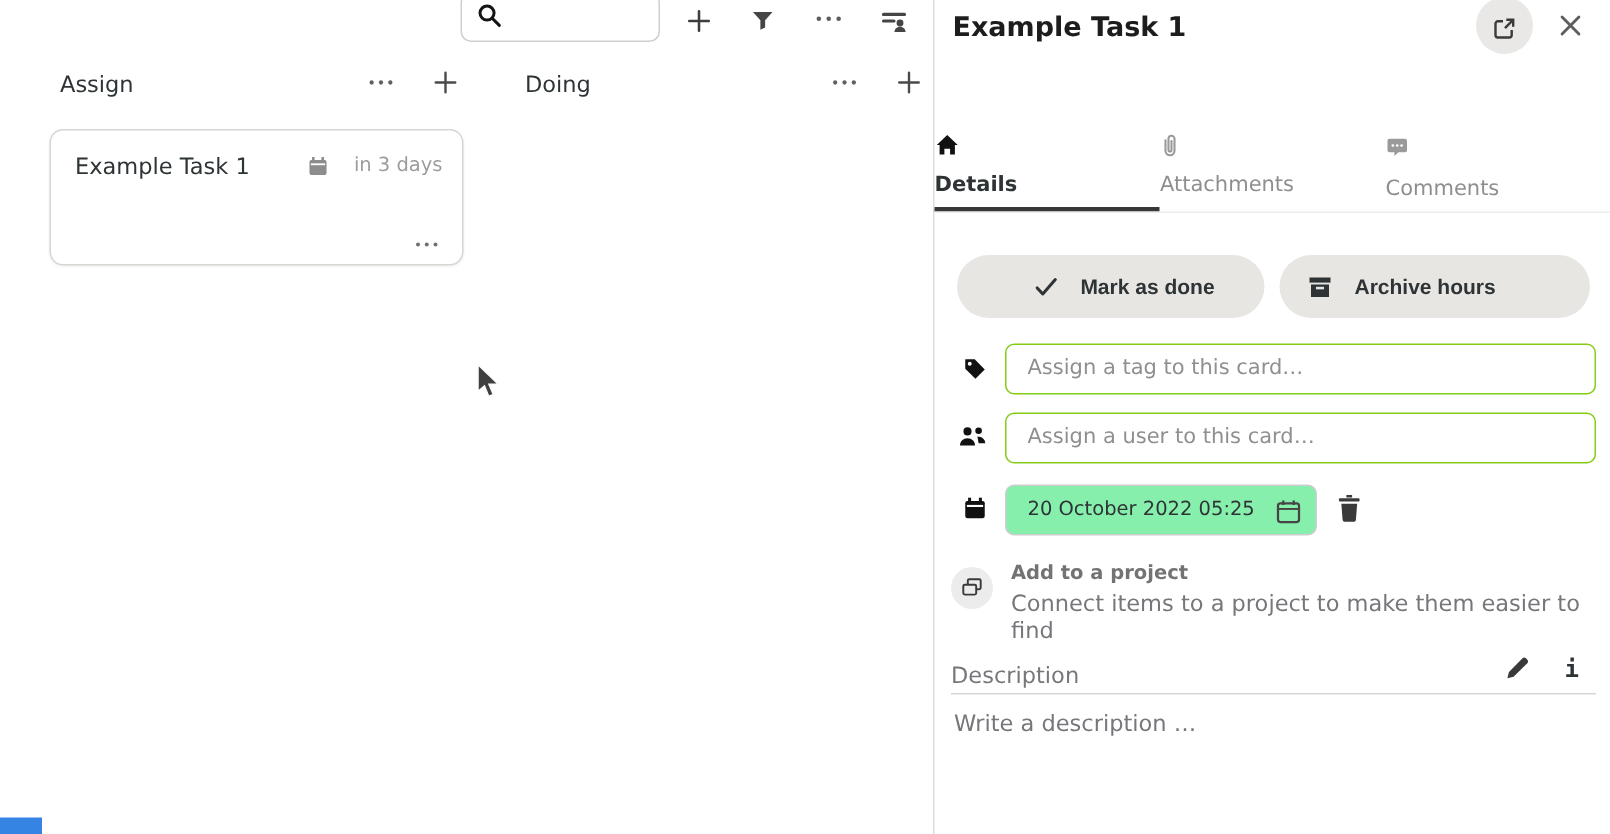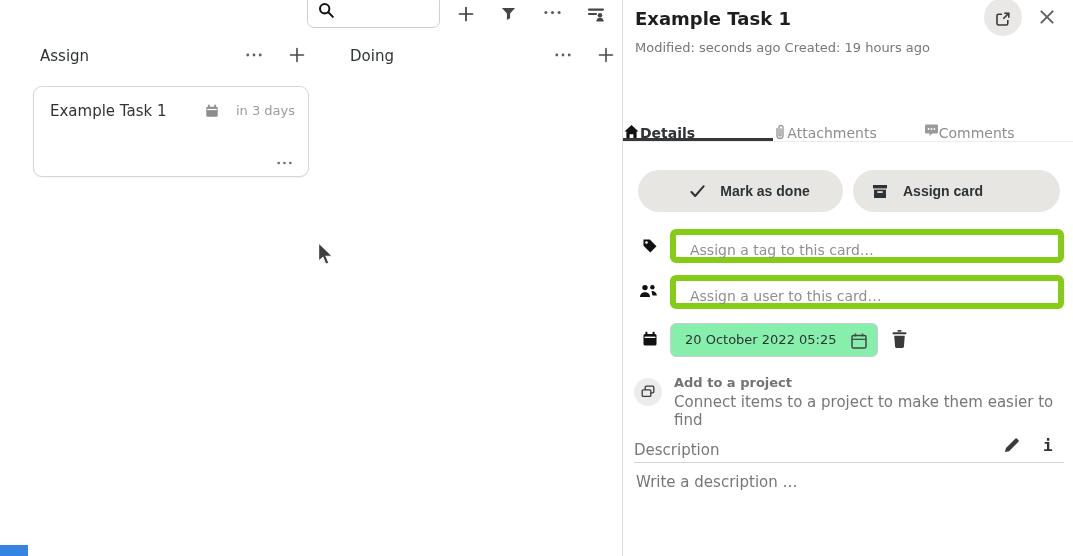--- a/index.html
+++ b/index.html
@@ -27,30 +27,30 @@
     font-size:13px; color:#9c9c9c; }
 
   
   #panel { left:622px; top:0; width:451px; height:556px; background:#fff;
     border-left:1px solid #dcdcdc; }
   .panel-title { left:12px; top:8px; font-size:18px; font-weight:bold; color:#1d1d1d; }
   .panel-meta { left:12px; top:40px; font-size:13px; color:#77767b; }
   .popout { left:361px; top:-2px; width:38px; height:38px; border-radius:50%;
     background:#e9e8e6; border:0; cursor:pointer; display:flex; align-items:center; justify-content:center; }
   .tabs { left:0; top:86px; width:451px; height:55px; display:flex; }
-  .tab { width:150.33px; display:flex; flex-direction:row; align-items:flex-end; cursor:pointer; position:relative; }
+  .tab { width:150.33px; display:flex; flex-direction:column; align-items:flex-start; cursor:pointer; position:relative; }
   .tab .tab-ic { margin-top:3px; height:17px; }
   .tab .tab-label { margin-top:9px; font-size:14px; color:#8e8e8e; }
   .tab.active .tab-label { color:#2e3436; font-weight:bold; }
   .tab.active .underline { position:absolute; left:0; bottom:0; width:100%; height:3px; background:#373737; }
   .tabs-hairline { left:0; top:141px; width:451px; height:1px; background:#ececec; }
   .pill { position:absolute; top:170px; height:42px; border-radius:21px; background:#e8e6e3; border:0;
     display:flex; align-items:center; padding-left:19px; gap:15px; cursor:pointer; }
   .pill span { font-size:14px; font-weight:bold; color:#2e3436; }
-  .entry { position:absolute; left:47px; width:394px; height:34px; border:6px solid #84cc16; border-radius:6px; background:#fff; }
+  .entry { position:absolute; left:47px; width:394px; height:34px; border:1px solid #84cc16; border-radius:6px; background:#fff; }
   .entry input { position:absolute; left:14px; top:7px; width:360px; border:0; outline:0; background:transparent;
     font:14px "DejaVu Sans", sans-serif; color:#2e3436; }
   .entry input::placeholder, .search-entry input::placeholder { color:#8f8f8f; opacity:1; }
   .date-field { left:47px; top:323px; width:208px; height:34px; border:1px solid #cdcdcd; border-radius:6px; background:#86efac; cursor:pointer; }
   .date-text { position:absolute; left:14px; top:8px; font-size:13px; color:#2e3436; }
   .proj-circle { left:11px; top:378px; width:28px; height:28px; border-radius:50%; background:#ececec;
     display:flex; align-items:center; justify-content:center; }
   .proj-title { left:51px; top:375px; font-size:13px; font-weight:700; color:#737373; }
   .proj-sub { left:51px; top:393px; font-size:15px; color:#77767b; }
   .desc-label { left:11px; top:441px; font-size:15px; color:#77767b; }
@@ -153,21 +153,20 @@
     <svg width="18" height="26" viewBox="0 0 17 24">
         <path d="M1.5 1.5v17.2l4.1-3.5 2.7 6.6 3-1.3-2.7-6.4h6z" fill="#3f3f3f" stroke="#fdfdfd" stroke-width="1.1"></path>
       </svg>
   </div>
 
   <div class="abs accent-fragment"></div>
 
   <div class="abs" id="panel">
 
     <div class="abs panel-title">Example Task 1</div>
-    <div class="abs panel-meta">Modified: seconds ago Created: 19 hours ago</div>
 
     <button class="abs popout">
       <span style="margin-top:4px;">
         <svg width="16" height="16" viewBox="0 0 16 16">
           <path d="M7 3.2H3.6A1.6 1.6 0 0 0 2 4.8v7.6A1.6 1.6 0 0 0 3.6 14h7.6a1.6 1.6 0 0 0 1.6-1.6V9" fill="none" stroke="#3a3a3a" stroke-width="1.6"></path>
           <path d="M9.2 2.2h4.6v4.6" fill="none" stroke="#3a3a3a" stroke-width="1.6"></path>
           <path d="M13.6 2.4 8.3 7.7" stroke="#3a3a3a" stroke-width="1.6"></path>
         </svg>
       </span>
     </button>
@@ -218,21 +217,21 @@
       <span>Mark as done</span>
     </button>
     <button class="abs pill" style="left:230px; width:207px;">
       <span style="display:flex;">
         <svg width="16" height="15" viewBox="0 0 16 15">
             <rect x="1" y="1" width="14" height="3.4" fill="#2e3436"></rect>
             <path d="M2 5.6h12V14H2z" fill="#2e3436"></path>
             <rect x="5.3" y="7.2" width="5.4" height="1.7" fill="#e8e6e3"></rect>
           </svg>
       </span>
-      <span>Assign card</span>
+      <span>Archive hours</span>
     </button>
 
     <span class="abs" style="left:19px; top:238px;">
       <svg width="16" height="16" viewBox="0 0 16 16">
           <path d="M1.5 1.5h6.3l6.7 6.8-6.2 6.2-6.8-6.7z" fill="#111"></path>
           <circle cx="4.5" cy="4.5" r="1.3" fill="#fff"></circle>
         </svg>
     </span>
     <div class="abs entry" style="top:229px;">
       <input placeholder="Assign a tag to this card…" style="">

